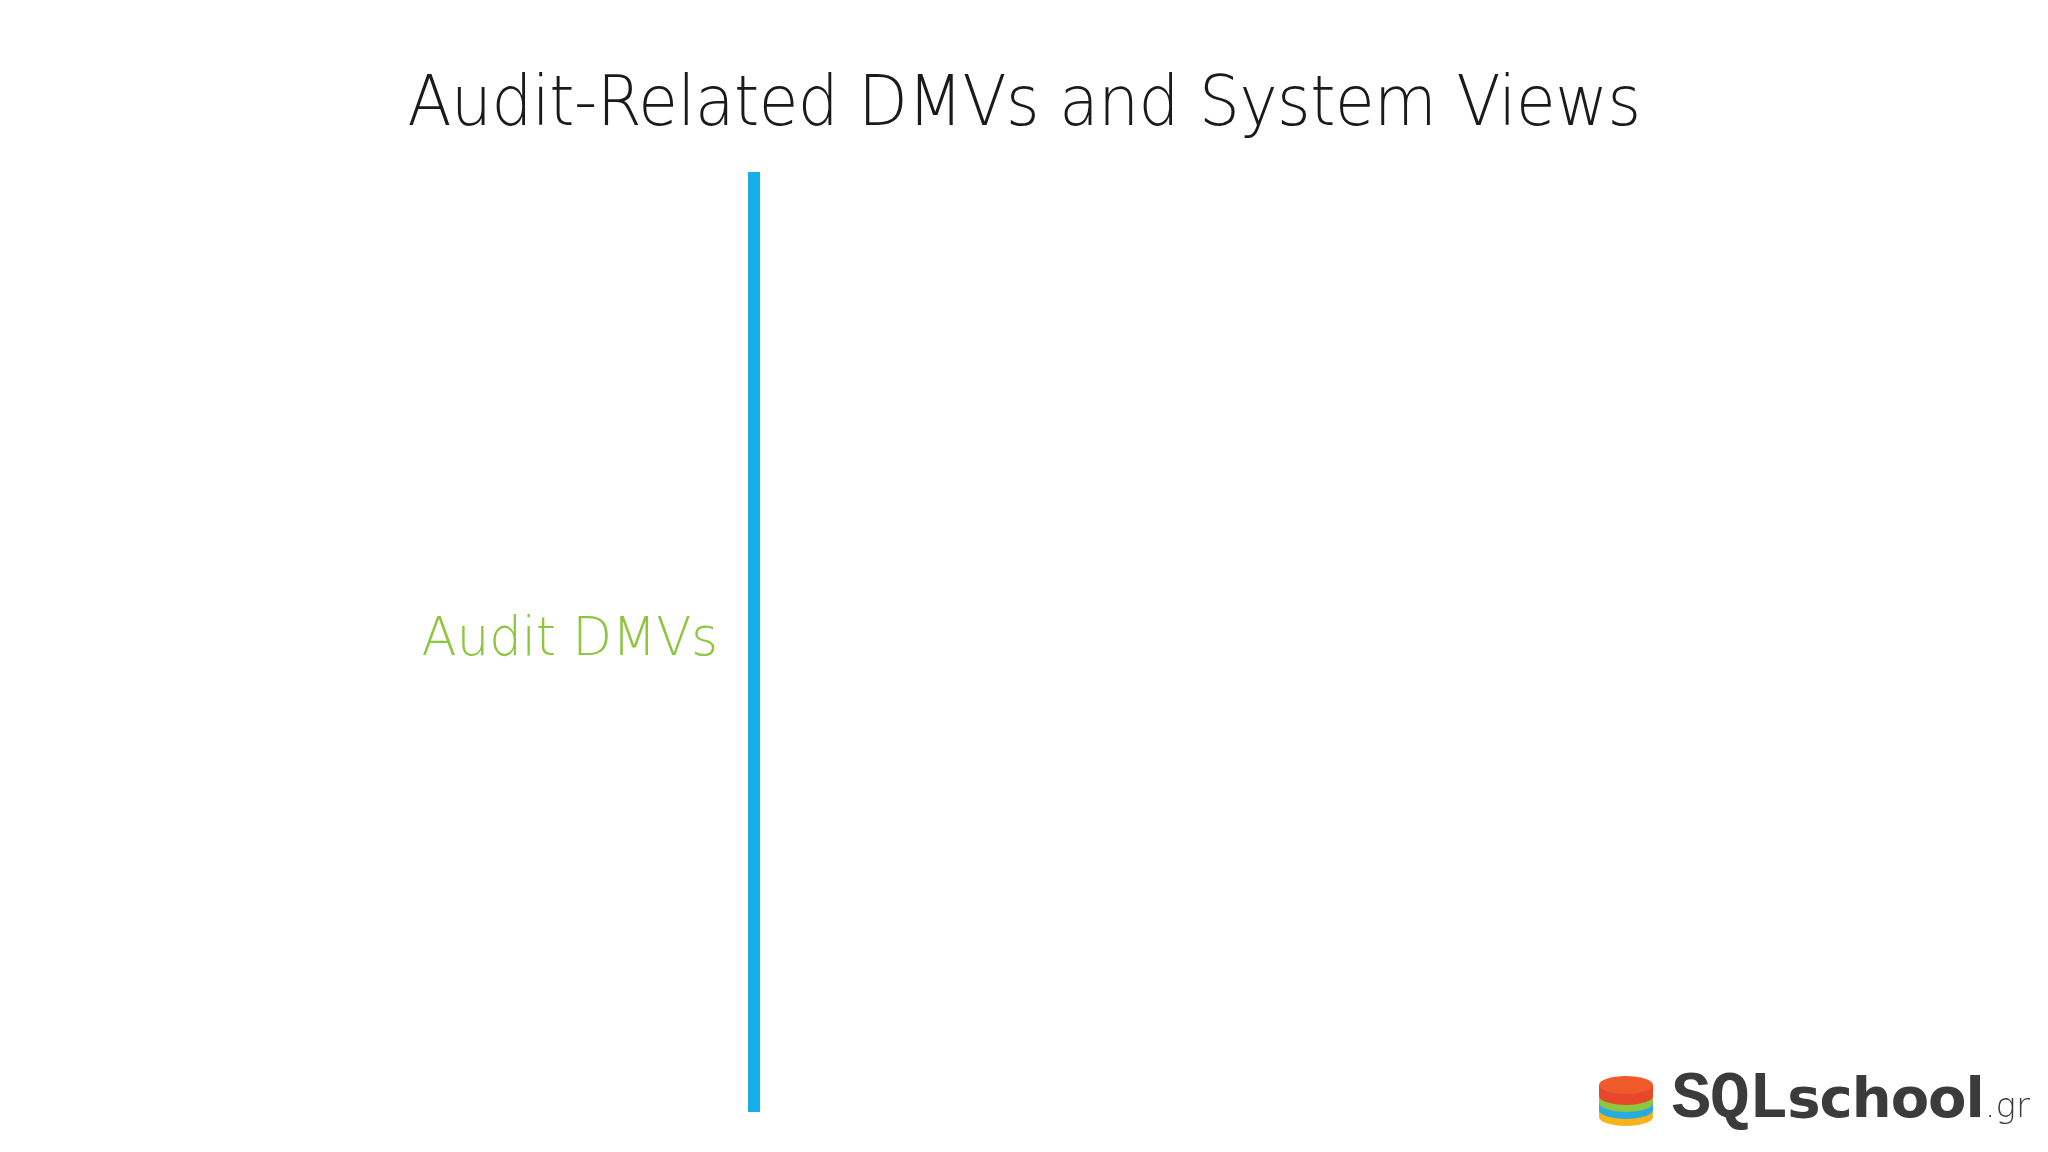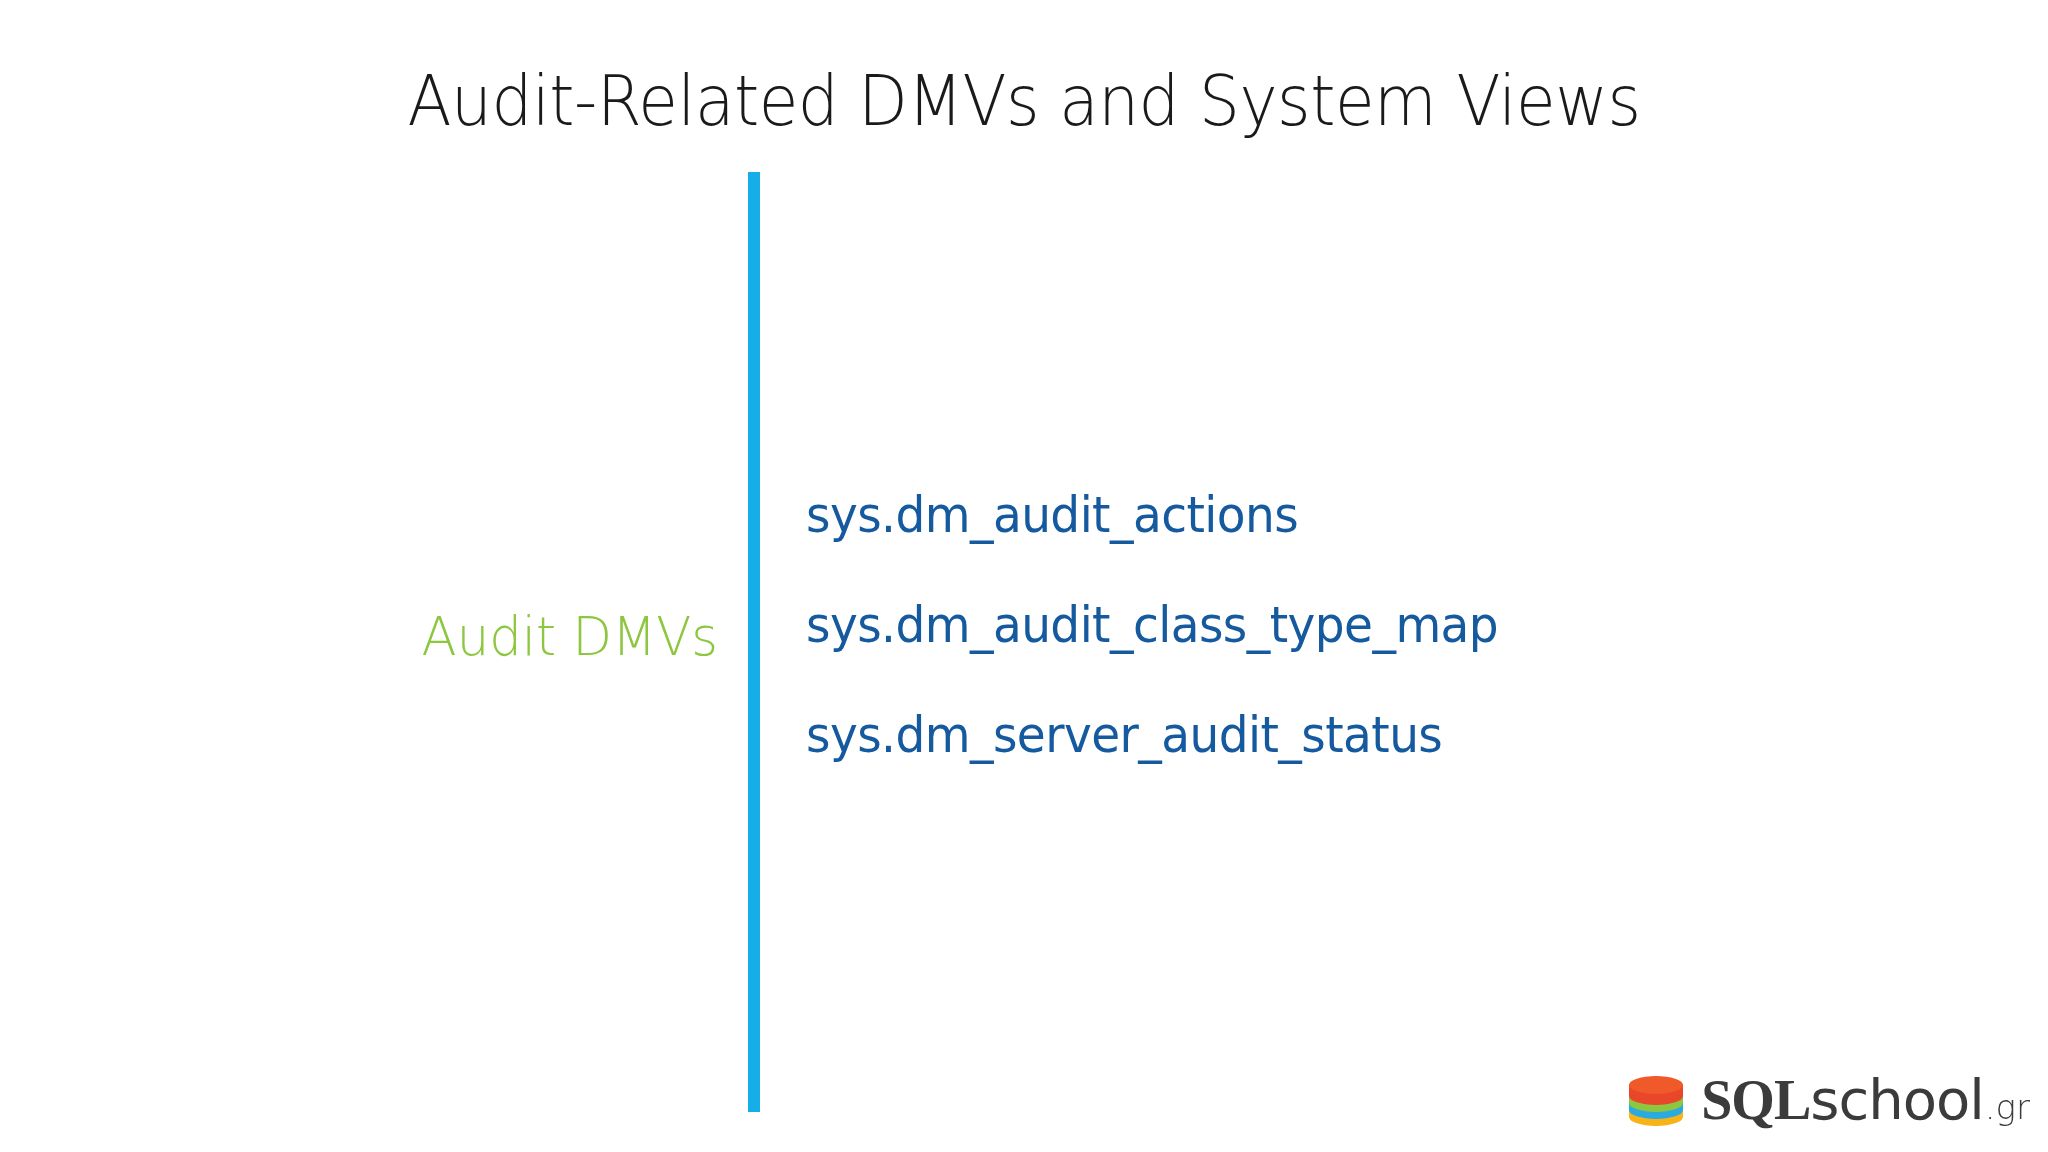--- a/index.html
+++ b/index.html
@@ -103,29 +103,29 @@
     width: 62px;
     height: 62px;
     flex: 0 0 auto;
   }
   .logo-wordmark {
     display: flex;
     align-items: baseline;
     line-height: 1;
   }
   .logo-sql {
-    font-family: Liberation Serif, serif;
+    font-family: Liberation Mono, monospace;
     font-weight: bold;
-    font-size: 56px;
+    font-size: 66px;
     color: #3b3b3b;
     letter-spacing: -1px;
   }
   .logo-school {
     font-family: "DejaVu Sans", "Liberation Sans", sans-serif;
-    font-weight: 400;
+    font-weight: 700;
     font-size: 56px;
     color: #3b3b3b;
     letter-spacing: -1px;
   }
   .logo-gr {
     font-family: "DejaVu Sans", "Liberation Sans", sans-serif;
     font-weight: 300;
     font-size: 34px;
     color: #3b3b3b;
     margin-left: 1px;
@@ -135,25 +135,20 @@
 <body>
 
 <div class="slide">
 
   <h1 class="slide-title">Audit-Related DMVs and System Views</h1>
 
   <div class="divider-bar"></div>
 
   <div class="category-label">Audit DMVs</div>
 
-  <div class="items-list">
-    <div class="item-row">sys.dm_audit_actions</div>
-    <div class="item-row">sys.dm_audit_class_type_map</div>
-    <div class="item-row">sys.dm_server_audit_status</div>
-  </div>
 
   <div class="logo">
     <svg class="logo-mark" viewBox="0 0 62 62">
 
       <ellipse cx="31" cy="48" rx="27" ry="9" fill="#f7b317"></ellipse>
       <rect x="4" y="41" width="54" height="7" fill="#f7b317"></rect>
 
       <ellipse cx="31" cy="41" rx="27" ry="9" fill="#29abe2"></ellipse>
       <rect x="4" y="34" width="54" height="7" fill="#29abe2"></rect>
 

